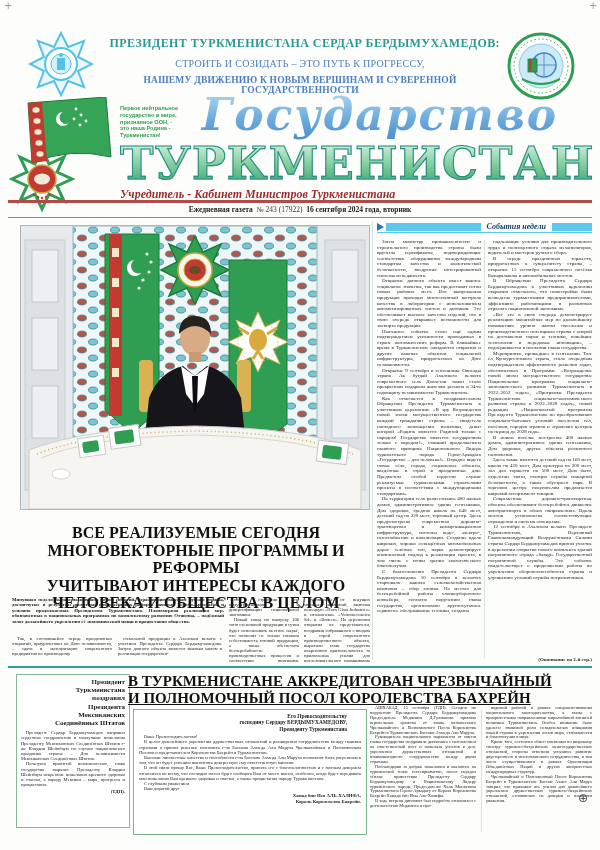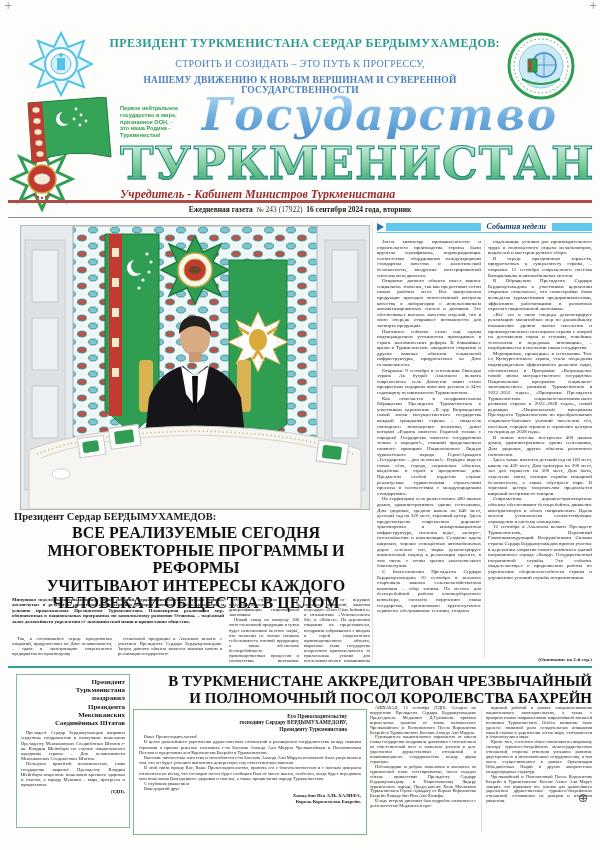--- a/index.html
+++ b/index.html
@@ -66,22 +66,22 @@
   .mc4{left:296px;top:88px;width:66px;height:65px;}
   .rule-teal{left:8px;top:666px;width:584px;height:2px;background:#2ea196;}
   
   .congrats{left:16px;top:674px;width:104px;height:146px;border:1px solid #86b89b;
             padding:3px 4px;background:#fff;}
   .ctitle{text-align:right;font-weight:bold;font-size:7px;line-height:8.2px;white-space:pre-line;}
   .cbody{margin-top:3px;font-size:4.6px;line-height:5.2px;text-align:justify;color:#26262a;}
   .csign{text-align:right;font-size:4.8px;font-weight:bold;margin-top:2px;}
   
   .bahrain{left:128px;top:671px;width:464px;height:170px;}
-  .b-headline{position:absolute;left:0;right:0;top:2px;text-align:right;white-space:pre-line;
-              font-size:15px;line-height:16.5px;font-weight:bold;color:#111;}
+  .b-headline{position:absolute;left:0;right:0;top:2px;text-align:left;white-space:pre-line;
+              font-size:15px;line-height:16.5px;font-weight:bold;color:#111;text-decoration:underline;}
   .letter{position:absolute;left:5px;top:38px;width:222px;height:118px;border:1px solid #7bb487;
           padding:3px 5px;background:#fff;}
   .addr{text-align:right;padding-right:14px;font-weight:bold;font-size:5.4px;line-height:6.4px;}
   .addr p{margin:0;}
   .letter-body{margin-top:2px;font-size:4.6px;line-height:5.2px;text-align:justify;color:#26262a;}
   .lsign{text-align:right;font-weight:bold;font-size:4.8px;line-height:5.6px;margin-top:2px;}
   .lsign p{margin:0;}
   .bcol{position:absolute;top:35px;width:106px;height:132px;overflow:hidden;
         font-size:4.4px;line-height:4.9px;text-align:justify;color:#26262a;}
   .bc3{left:242px;} .bc4{left:358px;}
@@ -291,21 +291,20 @@
       <p>Мероприятие, прошедшее в генгешлике Тязе ёл Куняургенчского этрапа, стало очередным подтверждением эффективного решения задач, обозначенных в Программе «Возрождение новой эпохи могущественного государства: Национальная программа социально-экономического развития Туркменистана в 2022–2052 годах», «Программе Президента Туркменистана социально-экономического развития страны в 2022–2028 годах», новой редакции «Национальной программы Президента Туркменистана по преобразованию социально-бытовых условий населения сёл, посёлков, городов этрапов и этрапских центров на период до 2028 года».</p>
       <p>В новом посёлке построены 400 жилых домов, административное здание генгешлика, Дом здоровья, другие объекты различного назначения.</p>
       <p>Здесь также имеются детский сад на 160 мест, школа на 420 мест, Дом культуры на 200 мест, зал для торжеств на 500 мест, Дом быта, отделение связи, станция службы пожарной безопасности, а также обустроен парк. В торговом центре покупателям предлагается широкий ассортимент товаров.</p>
       <p>Современные дорожно-транспортные объекты обеспечивают бесперебойное движение автотранспорта в обоих направлениях. Вдоль мостов установлены соответствующие ограждения и система освещения.</p>
       <p>12 сентября в Ахалском велаяте Президент Туркменистана, Верховный Главнокомандующий Вооружёнными Силами страны Сердар Бердымухамедов принял участие в церемонии открытия нового комплекса зданий пограничного отряда «Saragt» Государственной пограничной службы. Это событие свидетельствует о продолжении работы по укреплению обороноспособности страны и улучшению условий службы пограничников.</p>
     </div>
   <div class="week-cont">(Окончание на 2-й стр.)</div>
 </div>
 
 <div class="abs main-article">
-  <div class="kicker">Президент Сердар БЕРДЫМУХАМЕДОВ:</div>
   <div class="headline">ВСЕ РЕАЛИЗУЕМЫЕ СЕГОДНЯ
 МНОГОВЕКТОРНЫЕ ПРОГРАММЫ И РЕФОРМЫ
 УЧИТЫВАЮТ ИНТЕРЕСЫ КАЖДОГО
 ЧЕЛОВЕКА И ОБЩЕСТВА В ЦЕЛОМ</div>
   <div class="lead">Минувшая неделя была ознаменована рядом событий, отражающих высокие рубежи страны, достигнутые в результате политики прогрессивных реформ, начатых Героем-Аркадагом и успешно продолжаемых Президентом Туркменистана. Планомерная реализация мер, обозначенных в национальных программах по комплексному развитию Отчизны, – надёжный залог дальнейшего укрепления её экономической мощи и процветания общества.</div>
   <div class="mcol mc1">
       <p>Так, в состоявшейся череде праздничных открытий, приуроченных ко Дню независимости, – сдача в эксплуатацию современного предприятия по производству</p>
     </div>
   <div class="mcol mc2">
       <p>стекольной продукции в Ахалском велаяте с участием Президента Сердара Бердымухамедова. Запуск данного объекта является важным шагом в реализации государствен-</p>

